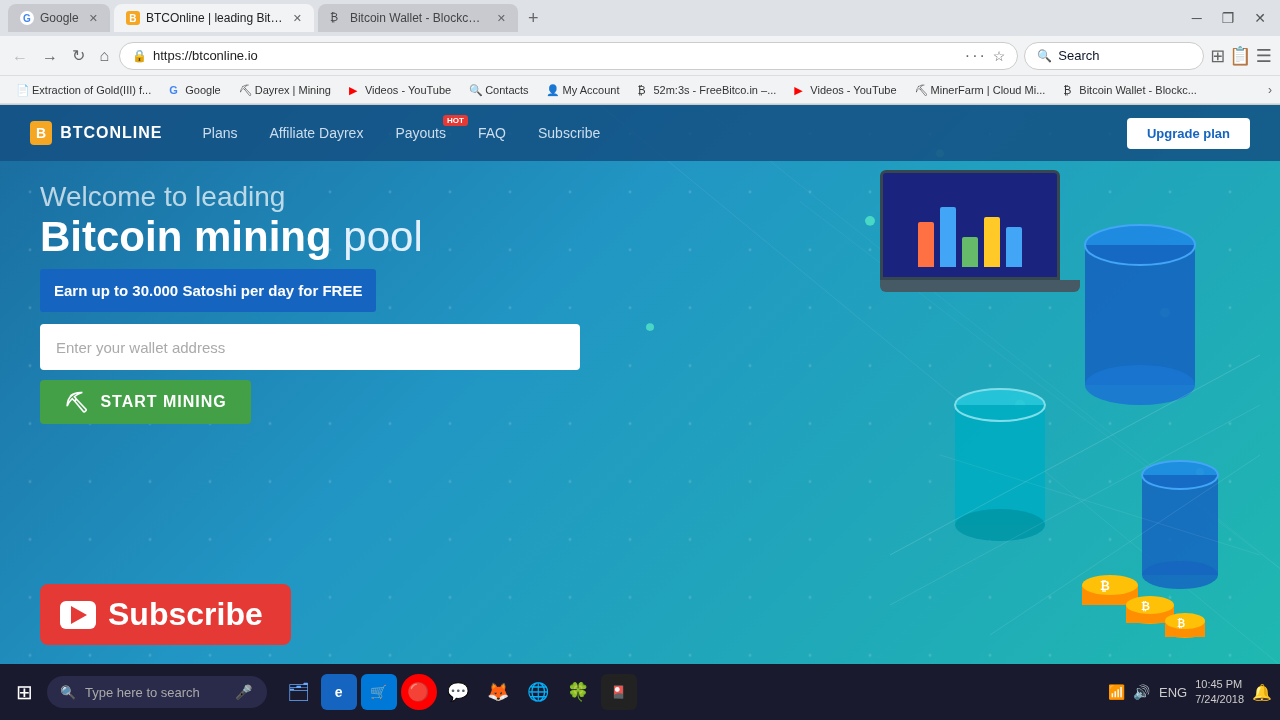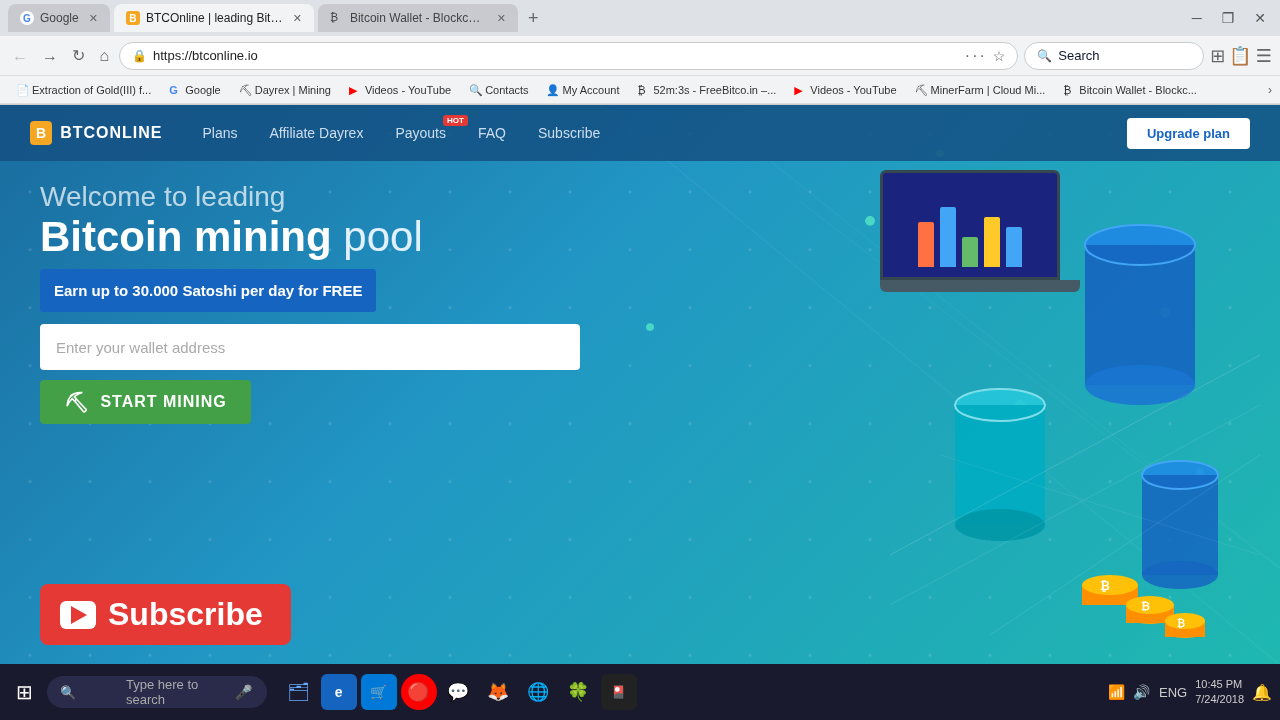--- a/index.html
+++ b/index.html
@@ -408,21 +408,21 @@
       display: flex;
       align-items: center;
       background: #2a2a4a;
       border-radius: 20px;
       height: 32px;
       padding: 0 14px;
       gap: 8px;
       width: 220px;
     }
     .taskbar-search-icon { color: #aaa; font-size: 13px; }
-    .taskbar-search-text { color: #aaa; font-size: 13px; margin-left: 41px; }
+    .taskbar-search-text { color: #aaa; font-size: 13px; }
     .mic-icon { color: #aaa; font-size: 14px; margin-left: auto; }
     .taskbar-apps {
       display: flex;
       gap: 4px;
       margin-left: 8px;
     }
     .taskbar-app {
       width: 36px;
       height: 36px;
       border-radius: 6px;

